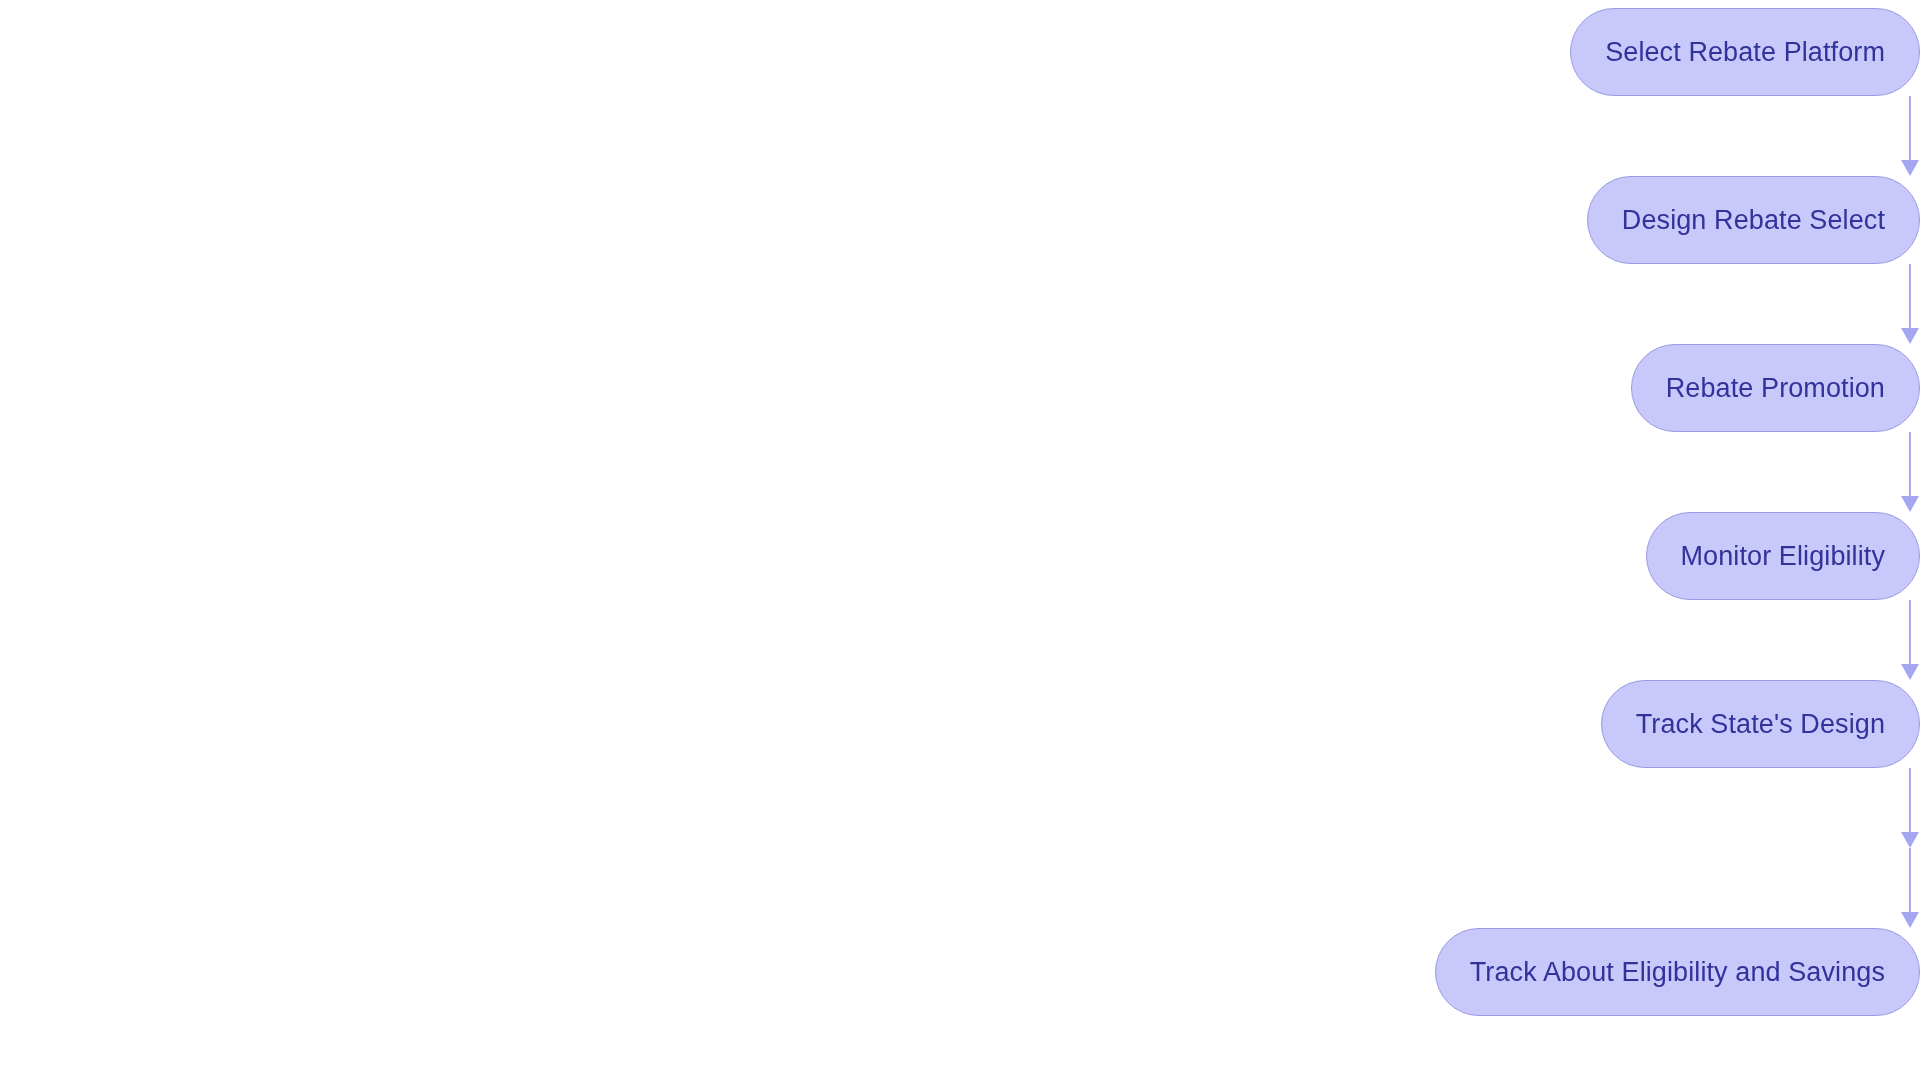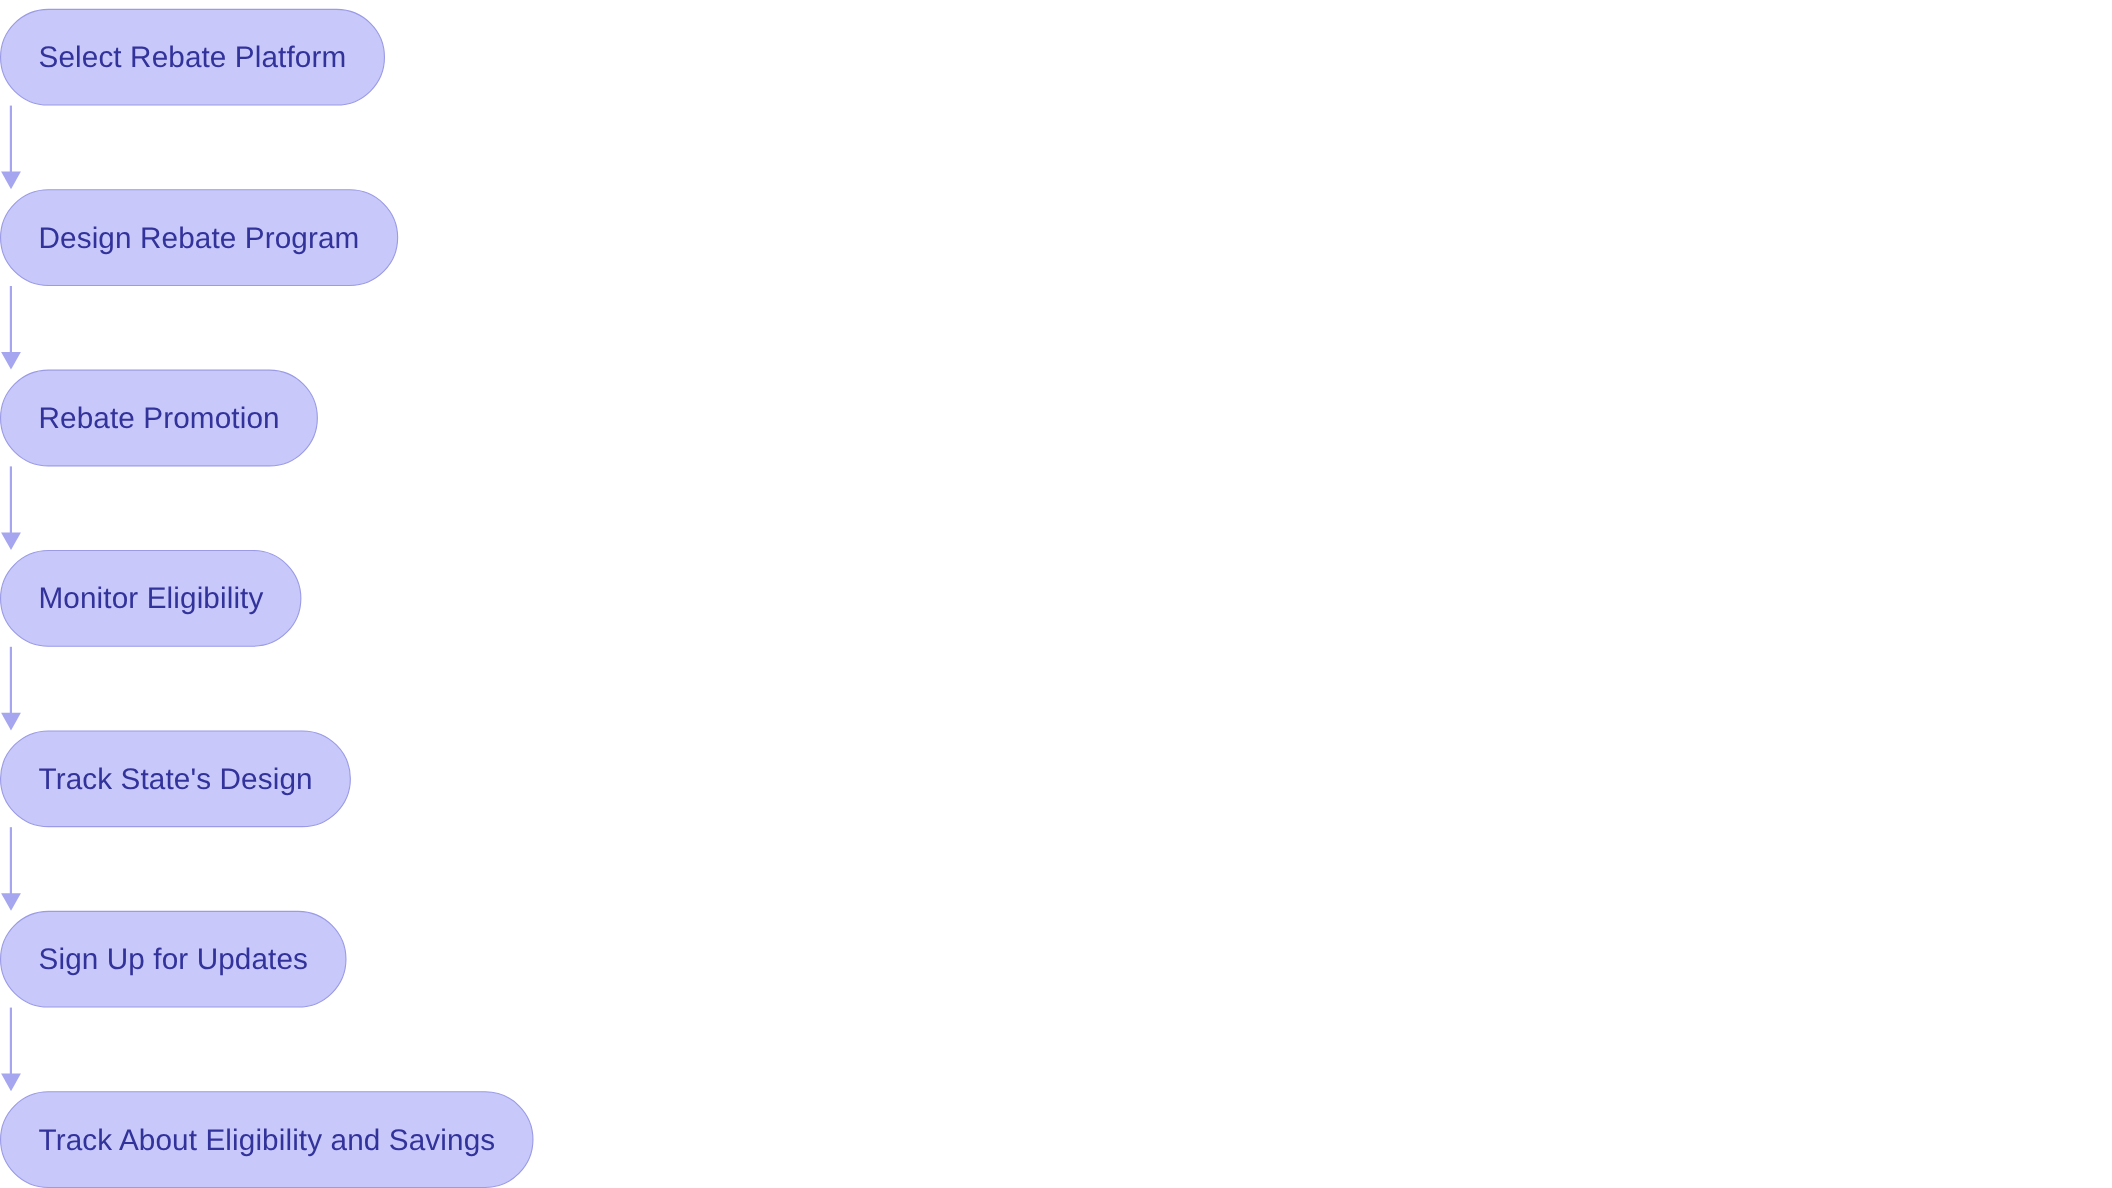--- a/index.html
+++ b/index.html
@@ -13,21 +13,21 @@
     font-family: "Liberation Sans", sans-serif;
     overflow: hidden;
   }
 
   #flowchart {
     position: relative;
     width: 1920px;
     height: 1080px;
     display: flex;
     flex-direction: column;
-    align-items: flex-start;
+    align-items: flex-end;
     justify-content: flex-start;
     padding-top: 8px;
     box-sizing: border-box;
   }
 
   .flow-step {
     display: flex;
     flex-direction: column;
     align-items: center;
   }
@@ -94,21 +94,21 @@
     </div>
   </div>
 
   <div class="connector">
     <span class="line"></span>
     <span class="arrowhead"></span>
   </div>
 
   <div class="flow-step">
     <div class="node">
-      <span class="node-label">Design Rebate Program</span>
+      <span class="node-label">Design Rebate Select</span>
     </div>
   </div>
 
   <div class="connector">
     <span class="line"></span>
     <span class="arrowhead"></span>
   </div>
 
   <div class="flow-step">
     <div class="node">
@@ -136,25 +136,20 @@
     <div class="node">
       <span class="node-label">Track State's Design</span>
     </div>
   </div>
 
   <div class="connector">
     <span class="line"></span>
     <span class="arrowhead"></span>
   </div>
 
-  <div class="flow-step">
-    <div class="node">
-      <span class="node-label">Sign Up for Updates</span>
-    </div>
-  </div>
 
   <div class="connector">
     <span class="line"></span>
     <span class="arrowhead"></span>
   </div>
 
   <div class="flow-step">
     <div class="node">
       <span class="node-label">Track About Eligibility and Savings</span>
     </div>

